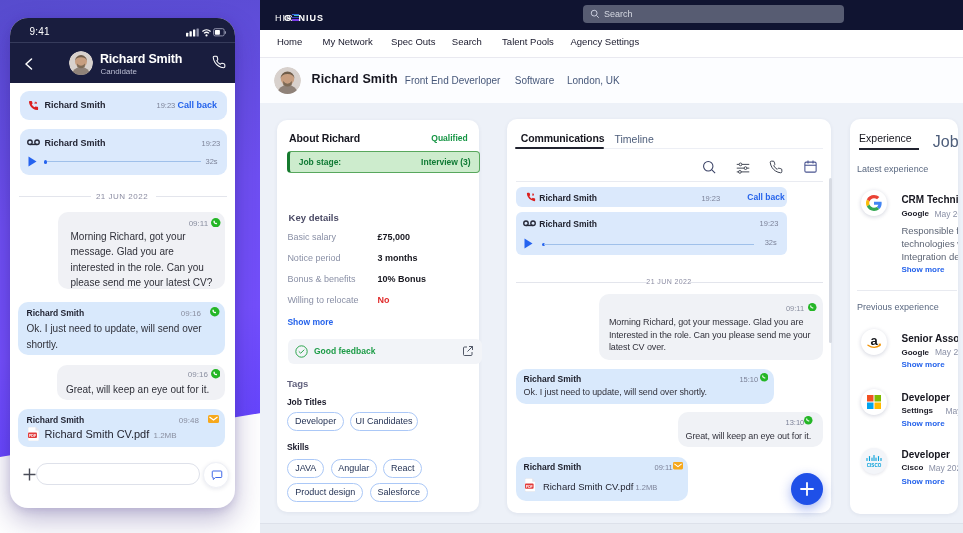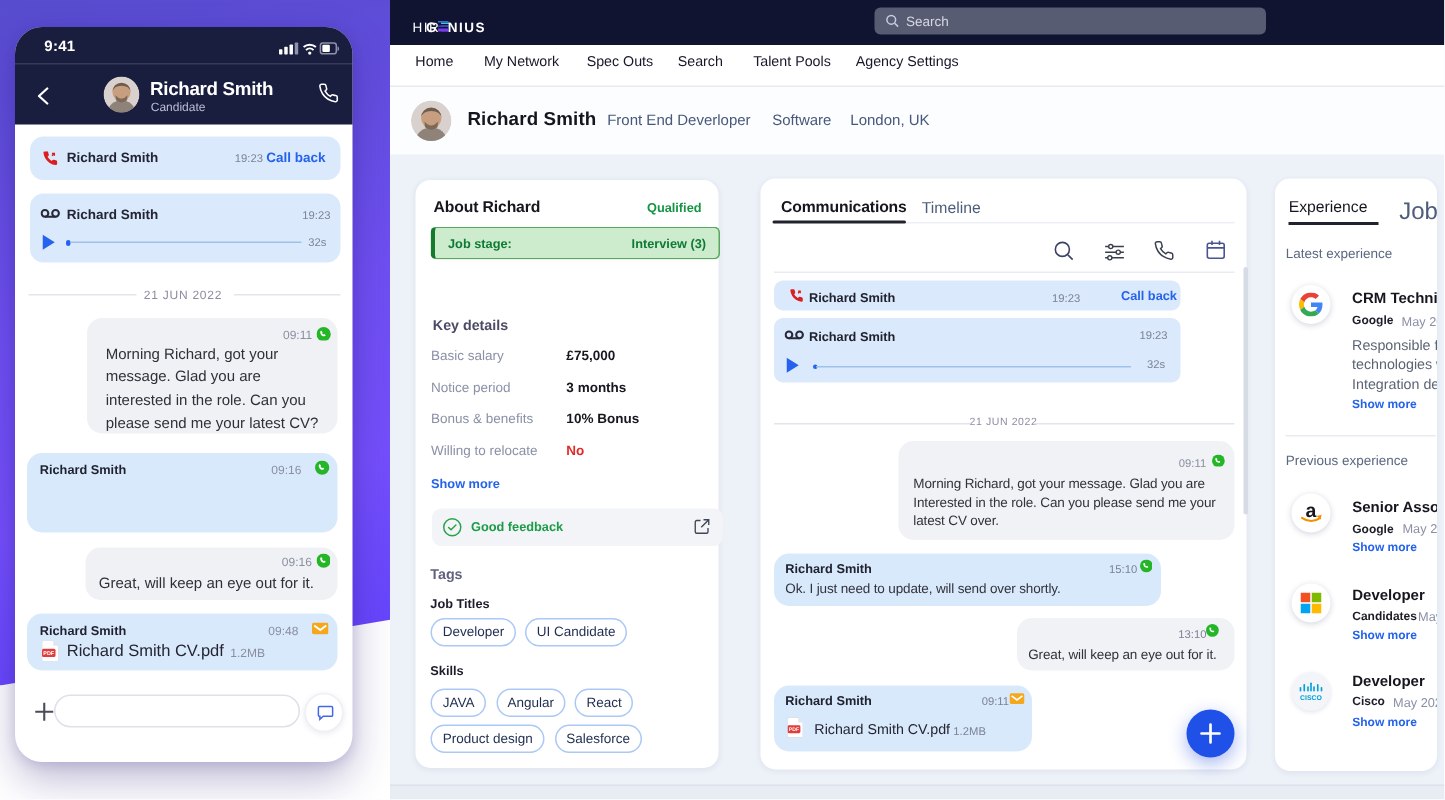--- a/index.html
+++ b/index.html
@@ -9,21 +9,21 @@
 .abs{position:absolute;}
 .nw{white-space:nowrap;}
 
 #purple{position:absolute;left:0;top:0;width:261px;height:458px;
  background:linear-gradient(168deg,#574ccd 0%,#6f4ff2 45%,#744ffc 70%,#6142fd 100%);
  clip-path:polygon(0 0,100% 0,100% 413px,0 457px);}
 
 #phone{position:absolute;left:9.5px;top:18px;width:225px;height:490px;background:#fff;border-radius:18px;
  box-shadow:0 12px 28px rgba(45,30,120,.30),0 2px 8px rgba(45,30,120,.15);}
 #phead{position:absolute;left:0;top:0;width:225px;height:64.5px;background:#191d3e;border-radius:18px 18px 0 0;}
-#phead .time{position:absolute;left:20px;top:8px;font-size:10px;font-weight:700;color:#fff;letter-spacing:.2px;}
+#phead .time{position:absolute;left:20px;top:8px;font-size:10px;font-weight:400;color:#fff;letter-spacing:.2px;}
 #phead .sdiv{position:absolute;left:0;top:23.5px;width:225px;height:1px;background:rgba(200,205,235,.17);}
 #pname{position:absolute;left:90.5px;top:33.5px;font-size:12.5px;font-weight:700;color:#fff;letter-spacing:-.2px;white-space:nowrap;}
 #prole{position:absolute;left:91px;top:49px;font-size:8px;color:#bcbfd4;white-space:nowrap;}
 .pavatar{position:absolute;border-radius:50%;overflow:hidden;}
 
 .prow{position:absolute;background:#dbe9fc;border-radius:9px;left:10px;width:207px;}
 #prow1{top:72.5px;height:29px;}
 #prow2{top:111px;height:45.5px;}
 .rname{position:absolute;font-size:9px;font-weight:700;color:#232534;white-space:nowrap;}
 .rtime{position:absolute;font-size:7.5px;color:#7d8398;white-space:nowrap;}
@@ -155,20 +155,21 @@
     <div class="btxt" style="left:13px;top:17px">Morning Richard, got your<br>message. Glad you are<br>interested in the role. Can you<br>please send me your latest CV?</div>
   </div>
 
   <div class="bub bbl" style="left:8px;top:283.8px;width:207.4px;height:53px">
     <div class="bname" style="left:9px;top:6.5px">Richard Smith</div>
     <div class="meta" style="right:24px;top:7px">09:16</div>
     <svg class="abs" style="right:5px;top:5.5px" width="9.5" height="9.5" viewBox="0 0 24 24">
           <circle cx="12" cy="12" r="12" fill="#24b626"></circle>
           <path d="M8.6 6.8c-.5-.5-1.2-.5-1.6 0-1.4 1.4-.9 4 1.2 6.9 2.9 2.1 5.5 2.6 6.9 1.2.5-.4.5-1.1 0-1.6l-1.3-1c-.4-.3-.9-.3-1.2 0l-.7.6c-.7-.3-2.3-1.9-2.6-2.6l.6-.7c.3-.3.3-.8 0-1.2Z" fill="#fff"></path>
         </svg>
+    <div class="btxt" style="left:9px;top:19px;line-height:16px">Ok. I just need to update, will send over<br>shortly.</div>
   </div>
 
   <div class="bub bgr" style="left:47.4px;top:347px;width:168px;height:35.3px">
     <div class="meta" style="right:17px;top:5px">09:16</div>
     <svg class="abs" style="right:4.5px;top:4px" width="9.5" height="9.5" viewBox="0 0 24 24">
           <circle cx="12" cy="12" r="12" fill="#24b626"></circle>
           <path d="M8.6 6.8c-.5-.5-1.2-.5-1.6 0-1.4 1.4-.9 4 1.2 6.9 2.9 2.1 5.5 2.6 6.9 1.2.5-.4.5-1.1 0-1.6l-1.3-1c-.4-.3-.9-.3-1.2 0l-.7.6c-.7-.3-2.3-1.9-2.6-2.6l.6-.7c.3-.3.3-.8 0-1.2Z" fill="#fff"></path>
         </svg>
     <div class="btxt" style="left:9px;top:17px">Great, will keep an eye out for it.</div>
   </div>
@@ -258,21 +259,21 @@
           </svg>
       <div class="abs nw" style="left:26px;top:7px;font-size:8.5px;font-weight:700;color:#1d9c47">Good feedback</div>
       <svg class="abs" style="right:8px;top:6.5px" width="12" height="12" viewBox="0 0 24 24">
             <path d="M10 4 H5 a2 2 0 0 0 -2 2 v13 a2 2 0 0 0 2 2 h13 a2 2 0 0 0 2 -2 v-5" fill="none" stroke="#3f4656" stroke-width="1.8"></path>
             <path d="M14 3 h7 v7 M21 3 L11 13" fill="none" stroke="#3f4656" stroke-width="1.8"></path>
           </svg>
     </div>
     <div class="abs nw" style="left:10.2px;top:258px;font-size:9.5px;font-weight:700;color:#62627e">Tags</div>
     <div class="abs nw" style="left:10.2px;top:277px;font-size:8.5px;font-weight:700;color:#1c1c2c">Job Titles</div>
     <div class="pill" style="left:10.8px;top:292.4px;width:56.3px">Developer</div>
-    <div class="pill" style="left:73.6px;top:292.4px;width:67.6px">UI Candidate</div>
+    <div class="pill" style="left:73.6px;top:292.4px;width:67.6px">UI Candidates</div>
     <div class="abs nw" style="left:10.2px;top:322.5px;font-size:8.5px;font-weight:700;color:#1c1c2c">Skills</div>
     <div class="pill" style="left:10.8px;top:338.8px;width:36.6px">JAVA</div>
     <div class="pill" style="left:53.9px;top:338.8px;width:46.4px">Angular</div>
     <div class="pill" style="left:106.8px;top:338.8px;width:38.6px">React</div>
     <div class="pill" style="left:10.8px;top:362.8px;width:75.4px">Product design</div>
     <div class="pill" style="left:93.3px;top:362.8px;width:57.7px">Salesforce</div>
   </div>
 
   <div class="card" id="card2">
     <div class="abs nw" style="left:13.7px;top:13px;font-size:10.5px;font-weight:700;color:#16161f;letter-spacing:-.1px">Communications</div>
@@ -412,21 +413,21 @@
     <div class="c3s" style="left:51.5px;top:241px">Show more</div>
     <div class="c3logo" style="left:10.9px;top:269.7px">
       <svg class="abs" style="left:6px;top:6px" width="14" height="14" viewBox="0 0 14 14">
             <rect x="0" y="0" width="6.5" height="6.5" fill="#f25022"></rect>
             <rect x="7.5" y="0" width="6.5" height="6.5" fill="#7fba00"></rect>
             <rect x="0" y="7.5" width="6.5" height="6.5" fill="#00a4ef"></rect>
             <rect x="7.5" y="7.5" width="6.5" height="6.5" fill="#ffb900"></rect>
           </svg>
     </div>
     <div class="c3t" style="left:51.5px;top:273px">Developer</div>
-    <div class="c3c" style="left:51.5px;top:287px">Candidates</div>
+    <div class="c3c" style="left:51.5px;top:287px">Settings</div>
         <div class="c3d" style="left:95.4px;top:286.8px">May 2022</div>
     <div class="c3s" style="left:51.5px;top:299.5px">Show more</div>
     <div class="c3logo" style="left:10.9px;top:329.1px;background:#f3f5f9;box-shadow:0 1px 3px rgba(30,40,90,.12)">
       <svg class="abs" style="left:4px;top:6px" width="18" height="14" viewBox="0 0 18 14">
             <g stroke="#049fd9" stroke-width="1.1" stroke-linecap="round">
               <line x1="2" y1="4.5" x2="2" y2="6.5"></line>
               <line x1="4.5" y1="2.5" x2="4.5" y2="6.5"></line>
               <line x1="7" y1="4" x2="7" y2="6.5"></line>
               <line x1="9" y1="1.5" x2="9" y2="6.5"></line>
               <line x1="11" y1="4" x2="11" y2="6.5"></line>

